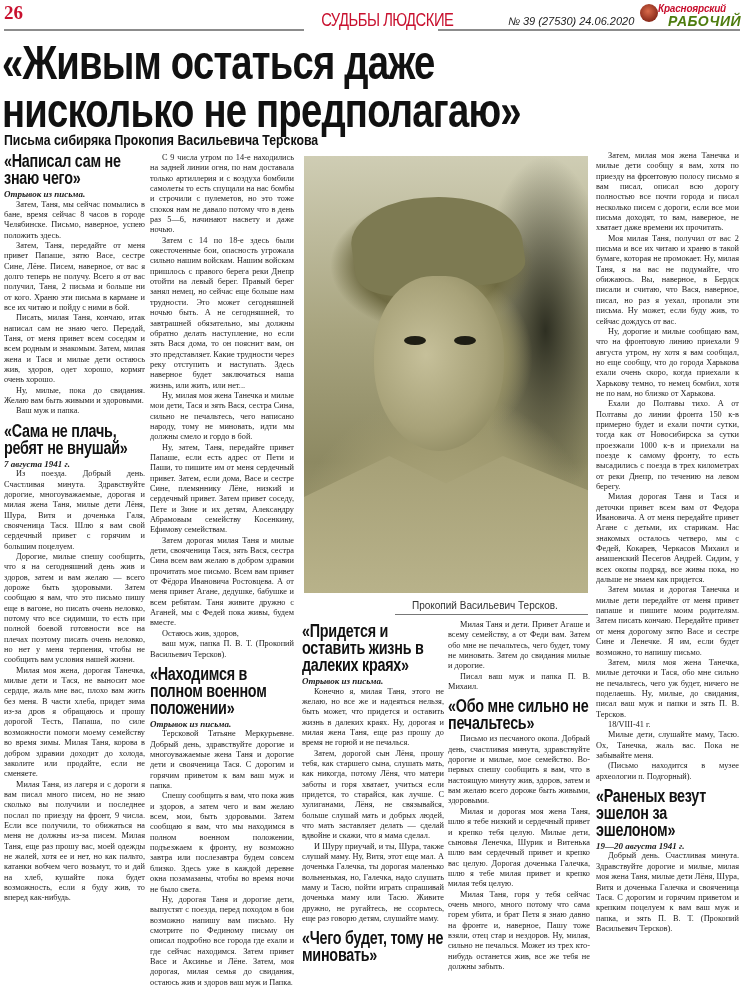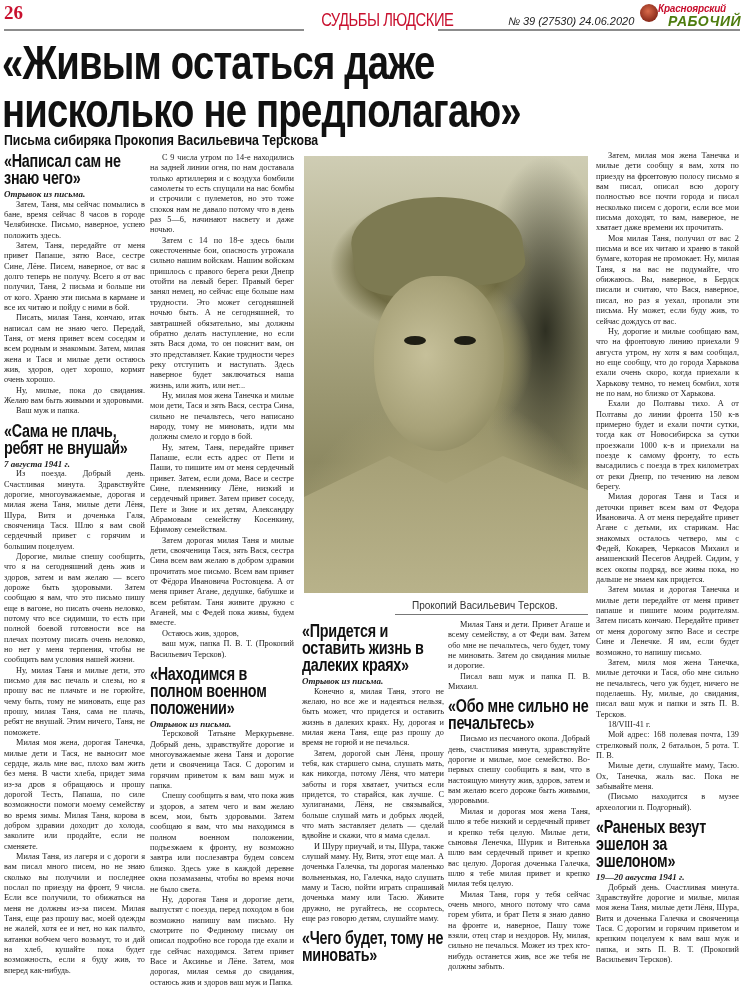--- a/index.html
+++ b/index.html
@@ -77,21 +77,20 @@
   <p>Затем, Таня, мы сейчас помылись в бане, время сейчас 8 часов в городе Челябинске. Письмо, наверное, успею положить здесь.</p>
   <p>Затем, Таня, передайте от меня привет Папаше, зятю Васе, сестре Сине, Лёне. Писем, наверное, от вас я долго теперь не получу. Всего я от вас получил, Таня, 2 письма и больше ни от кого. Храню эти письма в кармане и все их читаю и пойду с ними в бой.</p>
   <p>Писать, милая Таня, кончаю, итак написал сам не знаю чего. Передай, Таня, от меня привет всем соседям и всем родным и знакомым. Затем, милая жена и Тася и милые дети остаюсь жив, здоров, одет хорошо, кормят очень хорошо.</p>
   <p>Ну, милые, пока до свидания. Желаю вам быть живыми и здоровыми.</p>
   <p>Ваш муж и папка.</p>
 
   <div class="h2" style="margin-top:6px;">«Сама не плачь, ребят не внушай»</div>
   <p class="lede">7 августа 1941 г.</p>
   <p>Из поезда. Добрый день. Счастливая минута. Здравствуйте дорогие, многоуважаемые, дорогая и милая жена Таня, милые дети Лёня, Шура, Витя и доченька Галя, свояченица Тася. Шлю я вам свой сердечный привет с горячим и большим поцелуем.</p>
   <p>Дорогие, милые спешу сообщить, что я на сегодняшний день жив и здоров, затем и вам желаю — всего дороже быть здоровыми. Затем сообщаю я вам, что это письмо пишу еще в вагоне, но писать очень неловко, потому что все сидимши, то есть при полной боевой готовности все на плечах поэтому писать очень неловко, но нет у меня терпения, чтобы не сообщить вам условия нашей жизни.</p>
-  <p>Ну, милая Таня и милые дети, это письмо для вас печаль и слезы, но я прошу вас не плачьте и не горюйте, чему быть, тому не миновать, еще раз прошу, милая Таня, сама не плачь, ребят не внушай. Этим ничего, Таня, не поможете.</p>
   <p>Милая моя жена, дорогая Танечка, милые дети и Тася, не выносит мое сердце, жаль мне вас, плохо вам жить без меня. В части хлеба, придет зима из-за дров я обращаюсь и прошу дорогой Тесть, Папаша, по силе возможности помоги моему семейству во время зимы. Милая Таня, корова в добром здравии доходит до холода, заколите или продайте, если не сменяете.</p>
   <p>Милая Таня, из лагеря и с дороги я вам писал много писем, но не знаю сколько вы получили и последнее послал по приезду на фронт, 9 числа. Если все получили, то обижаться на меня не должны из-за писем. Милая Таня, еще раз прошу вас, моей одежды не жалей, хотя ее и нет, но как пальто, катанки вобчем чего возьмут, то и дай на хлеб, кушайте пока будет возможность, если я буду жив, то вперед как-нибудь.</p>
 
 </div>
 
 <div class="col" id="col2">
   <p>С 9 числа утром по 14-е находились на задней линии огня, по нам доставала только артиллерия и с воздуха бомбили самолеты то есть спущали на нас бомбы и строчили с пулеметов, но это тоже спокоя нам не давало потому что в день раз 5—6, начинают насвету и даже ночью.</p>
   <p>Затем с 14 по 18-е здесь были ожесточенные бои, опасность угрожала сильно нашим войскам. Нашим войскам пришлось с правого берега реки Днепр отойти на левый берег. Правый берег занял немец, но сейчас еще больше нам трудности. Это может сегодняшней ночью быть. А не сегодняшней, то завтрашней обязательно, мы должны обратно делать наступление, но если зять Вася дома, то он пояснит вам, он это представляет. Какие трудности через реку отступить и наступать. Здесь наверное будет заключаться наша жизнь, или жить, или нет...</p>
   <p>Ну, милая моя жена Танечка и милые мои дети, Тася и зять Вася, сестра Сина, сильно не печальтесь, чего написано народу, тому не миновать, идти мы должны смело и гордо в бой.</p>
   <p>Ну, затем, Таня, передайте привет Папаше, если есть адрес от Пети и Паши, то пишите им от меня сердечный привет. Затем, если дома, Васе и сестре Сине, племяннику Лёне, низкий и сердечный привет. Затем привет соседу, Пете и Зине и их детям, Александру Абрамовым семейству Косенкину, Ефимову семействам.</p>
@@ -140,21 +139,20 @@
 
 <div class="col" id="col5">
   <p>Затем, милая моя жена Танечка и милые дети сообщу я вам, хотя по приезду на фронтовую полосу письмо я вам писал, описал всю дорогу полностью все почти города и писал несколько писем с дороги, если все мои письма доходят, то вам, наверное, не хватает даже времени их прочитать.</p>
   <p>Моя милая Таня, получил от вас 2 письма и все их читаю и храню в такой бумаге, которая не промокает. Ну, милая Таня, я на вас не подумайте, что обижаюсь. Вы, наверное, в Бердск писали и считаю, что Вася, наверное, писал, но раз я уехал, пропали эти письма. Ну может, если буду жив, то сейчас дождусь от вас.</p>
   <p>Ну, дорогие и милые сообщаю вам, что на фронтовую линию приехали 9 августа утром, ну хотя я вам сообщал, но еще сообщу, что до города Харькова ехали очень скоро, когда приехали к Харькову темно, то немец бомбил, хотя не по нам, но близко от Харькова.</p>
   <p>Ехали до Полтавы тихо. А от Полтавы до линии фронта 150 к-в примерно будет и ехали почти сутки, тогда как от Новосибирска за сутки проезжали 1000 к-в и приехали на поезде к самому фронту, то есть высадились с поезда в трех километрах от реки Днепр, по течению на левом берегу.</p>
   <p>Милая дорогая Таня и Тася и деточки привет всем вам от Федора Ивановича. А от меня передайте привет Агане с детьми, их старикам. Нас знакомых осталось четверо, мы с Федей, Кокарев, Черкасов Михаил и анашенский Песегов Андрей. Сидим, у всех окопы подряд, все живы пока, но дальше не знаем как придется.</p>
   <p>Затем милая и дорогая Танечка и милые дети передайте от меня привет папаше и пишите моим родителям. Затем писать кончаю. Передайте привет от меня дорогому зятю Васе и сестре Сине и Ленечке. Я им, если будет возможно, то напишу письмо.</p>
   <p>Затем, миля моя жена Танечка, милые деточки и Тася, обо мне сильно не печальтесь, чего уж будет, ничего не поделаешь. Ну, милые, до свидания, писал ваш муж и папки и зять П. В. Терсков.</p>
   <p>18/VIII-41 г.</p>
-  <p>Мой адрес: 168 полевая почта, 139 стрелковый полк, 2 батальон, 5 рота. Т. П. В.</p>
   <p>Милые дети, слушайте маму, Тасю. Ох, Танечка, жаль вас. Пока не забывайте меня.</p>
   <p>(Письмо находится в музее археологии п. Подгорный).</p>
 
   <div class="h2" style="margin-top:6px;">«Раненых везут эшелон за эшелоном»</div>
   <p class="lede">19—20 августа 1941 г.</p>
   <p>Добрый день. Счастливая минута. Здравствуйте дорогие и милые, милая моя жена Таня, милые дети Лёня, Шура, Витя и доченька Галечка и свояченица Тася. С дорогим и горячим приветом и крепким поцелуем к вам ваш муж и папка, и зять П. В. Т. (Прокопий Васильевич Терсков).</p>
 
 </div>
 
 </body></html>

